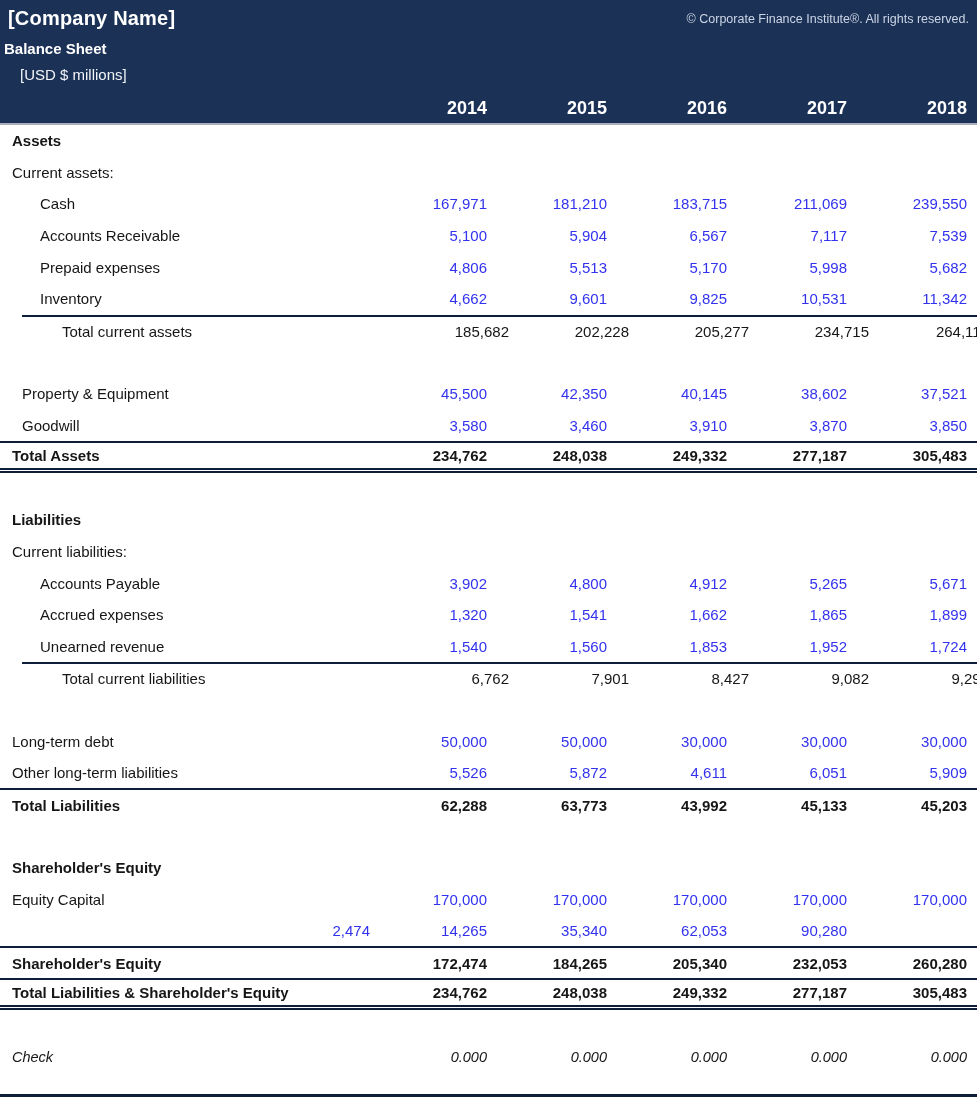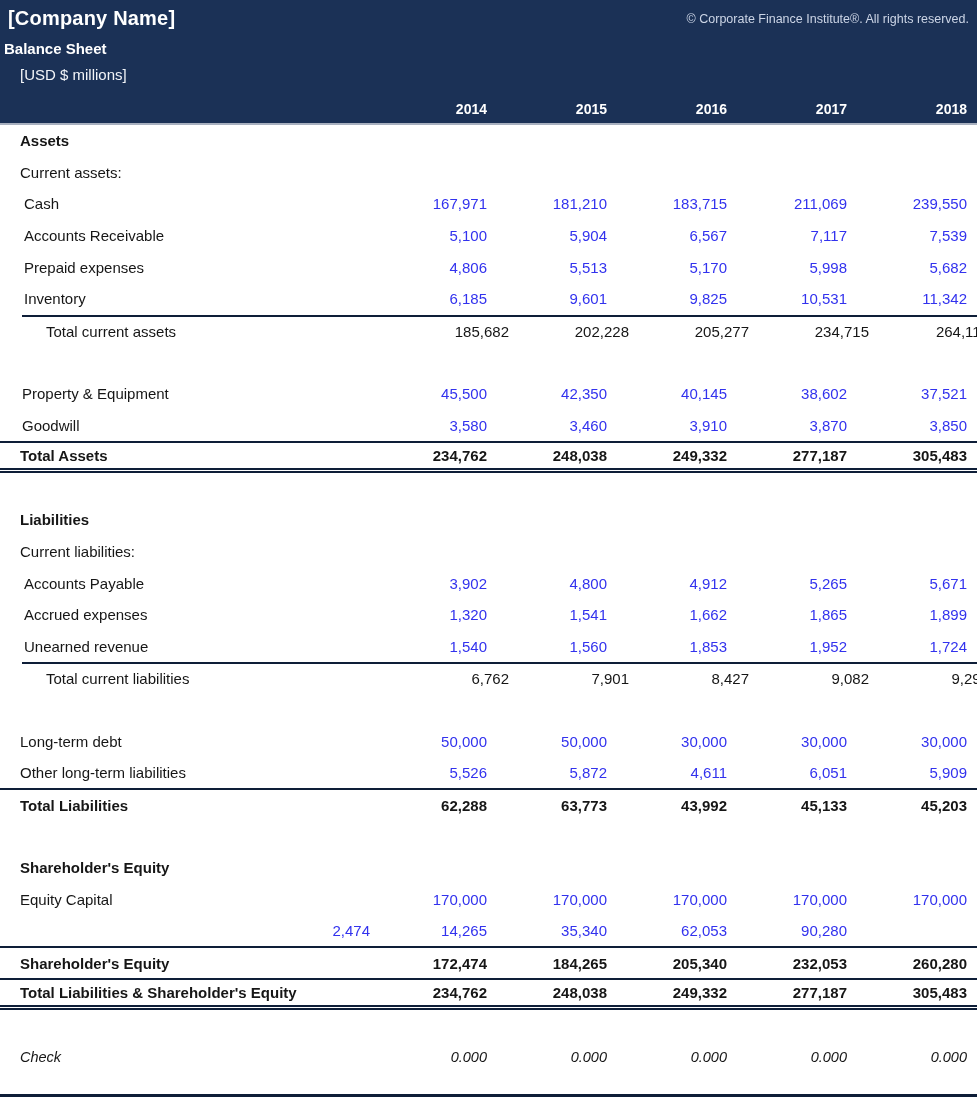--- a/index.html
+++ b/index.html
@@ -21,28 +21,28 @@
     height:125px;background:var(--navy);color:#ffffff;
     box-sizing:border-box;border-bottom:2px solid var(--divider);
   }
   .hdr-row1{display:flex;justify-content:space-between;align-items:center;height:33px;padding:2px 8px 0 8px;gap:8px;}
   .company{font-size:20px;font-weight:bold;letter-spacing:.2px;}
   .copyright{font-size:12.5px;color:#ccd5e6;}
   .hdr-row2{height:26px;padding-left:4px;display:flex;align-items:center;font-size:15px;font-weight:bold;}
   .hdr-row3{height:27px;padding-left:20px;display:flex;align-items:center;font-size:15px;color:#f2f4f8;}
   .grid{display:grid;grid-template-columns:380px 117px 120px 120px 120px 120px;}
   .hdr-years{height:35px;align-items:center;}
-  .hdr-years .yc{text-align:right;padding-right:10px;font-size:14px;font-weight:bold;padding-top:6px;}
+  .hdr-years .yc{text-align:right;padding-right:10px;font-size:18px;font-weight:bold;padding-top:6px;}
   
   .row{height:31.6px;align-items:center;box-sizing:border-box;font-size:15px;color:var(--ink);}
   .c{overflow:hidden;white-space:nowrap;}
   .num{text-align:right;padding-right:10px;font-variant-numeric:tabular-nums;}
-  .ind0{padding-left:20px}
+  .ind0{padding-left:12px}
   .ind1{padding-left:22px}
-  .ind2{padding-left:24px}
+  .ind2{padding-left:40px}
   .row.section .c{font-weight:bold;}
   .row.input .num{color:var(--blue);}
   .row.subtotal{border-top:2px solid var(--border);margin-left:22px;}
   .row.total{border-top:2px solid var(--border);}
   .row.total .c{font-weight:bold;}
   .row.total-double{border-top:2px solid var(--border);border-bottom:5px double var(--border);}
   .row.total-double .c{font-weight:bold;}
   .row.check .c{font-style:italic;font-size:14.5px;}
   .tail{height:19px;}
 </style>
@@ -104,21 +104,21 @@
       <div class="grid row input">
         <div class="c label ind2">Prepaid expenses</div>
         <div class="c num">4,806</div>
         <div class="c num">5,513</div>
         <div class="c num">5,170</div>
         <div class="c num">5,998</div>
         <div class="c num">5,682</div>
       </div>
       <div class="grid row input">
         <div class="c label ind2">Inventory</div>
-        <div class="c num">6,185</div>
+        <div class="c num">4,662</div>
         <div class="c num">9,601</div>
         <div class="c num">9,825</div>
         <div class="c num">10,531</div>
         <div class="c num">11,342</div>
       </div>
       <div class="grid row subtotal">
         <div class="c label ind2">Total current assets</div>
         <div class="c num">185,682</div>
         <div class="c num">202,228</div>
         <div class="c num">205,277</div>

